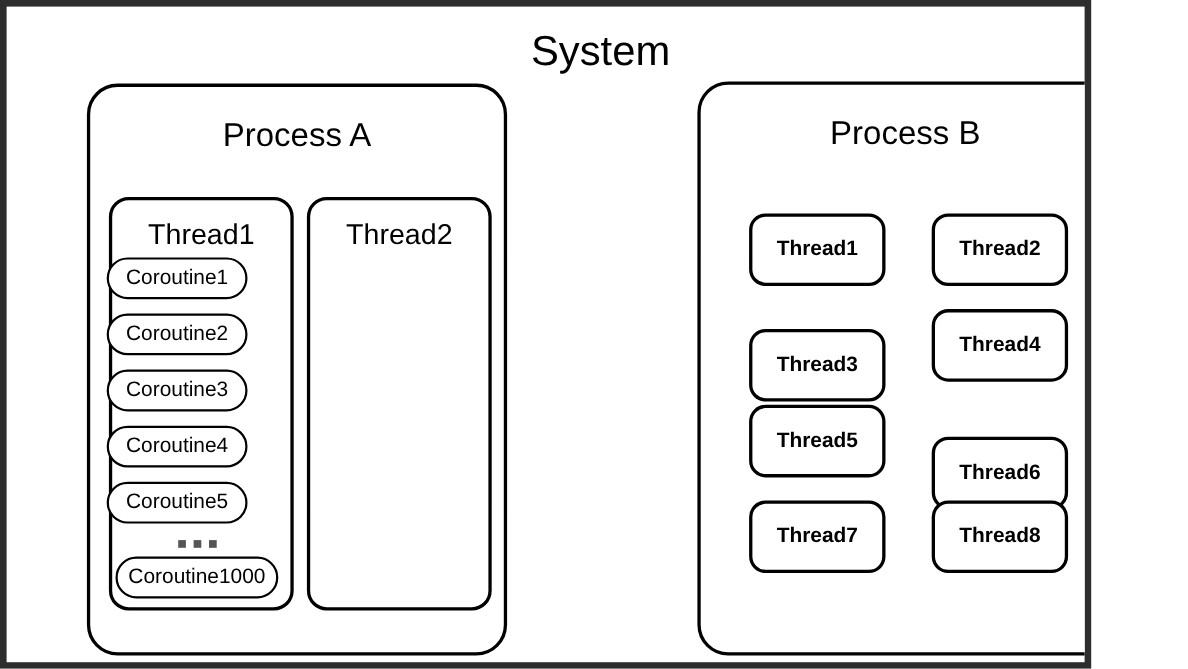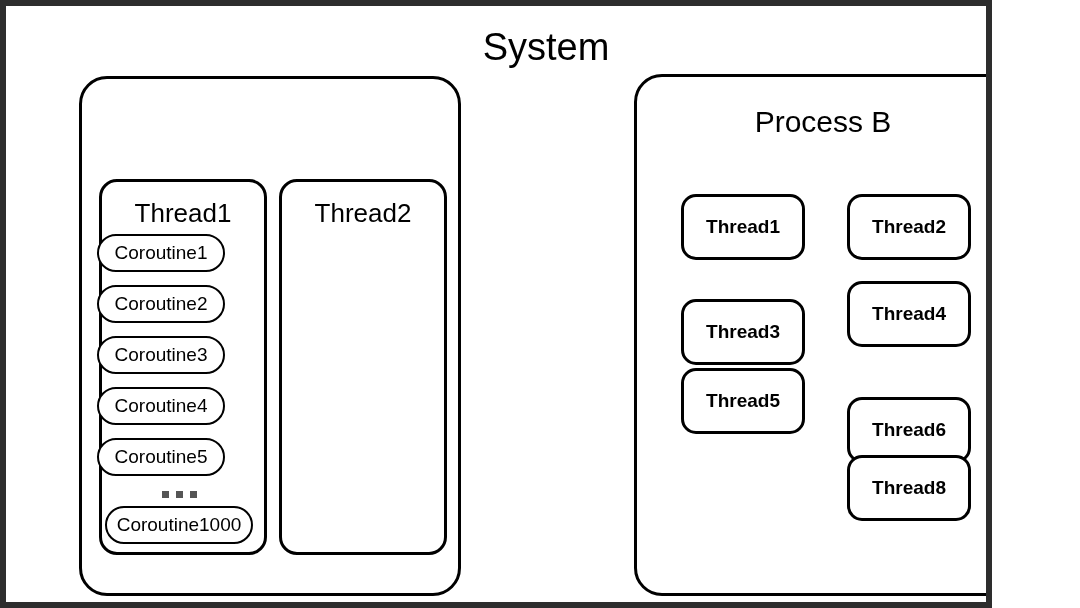--- a/index.html
+++ b/index.html
@@ -136,20 +136,21 @@
   }
 </style>
 </head>
 <body>
 
 <div class="canvas">
 
   <div class="system-title">System</div>
 
   <div class="process-box" id="process-a">
+    <div class="process-title">Process A</div>
 
     <div class="thread-col" id="thread-col-1">
       <div class="thread-col-title">Thread1</div>
     </div>
 
     <div class="thread-col" id="thread-col-2">
       <div class="thread-col-title">Thread2</div>
     </div>
   </div>
 
@@ -174,16 +175,17 @@
 
     <div class="thread-box" style="left:44px;  top:117px;">Thread1</div>
     <div class="thread-box" style="left:210px; top:117px;">Thread2</div>
 
     <div class="thread-box" style="left:44px;  top:204px;margin-top:18px;">Thread3</div>
     <div class="thread-box" style="left:210px; top:204px;">Thread4</div>
 
     <div class="thread-box" style="left:44px;  top:291px;text-align:right;">Thread5</div>
     <div class="thread-box" style="left:210px; top:291px;margin-top:29px;">Thread6</div>
 
+    <div class="thread-box" style="left:44px;  top:378px;">Thread7</div>
     <div class="thread-box" style="left:210px; top:378px;">Thread8</div>
   </div>
 
 </div>
 
 </body></html>

